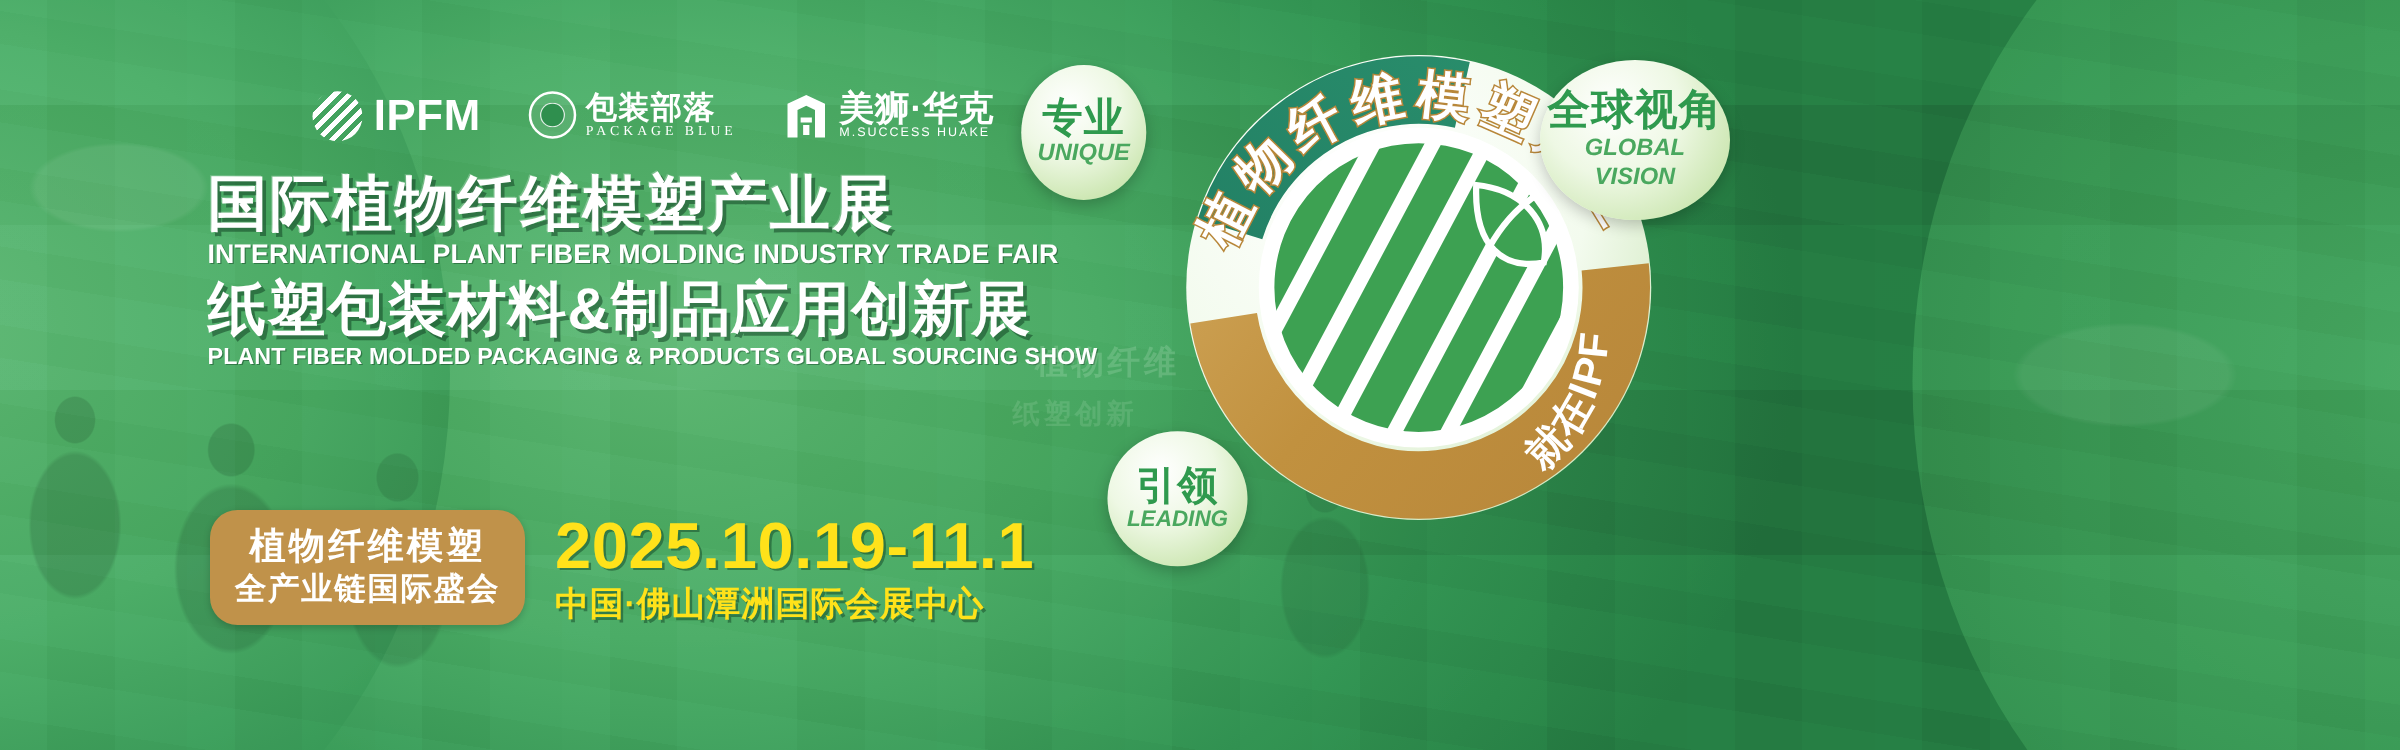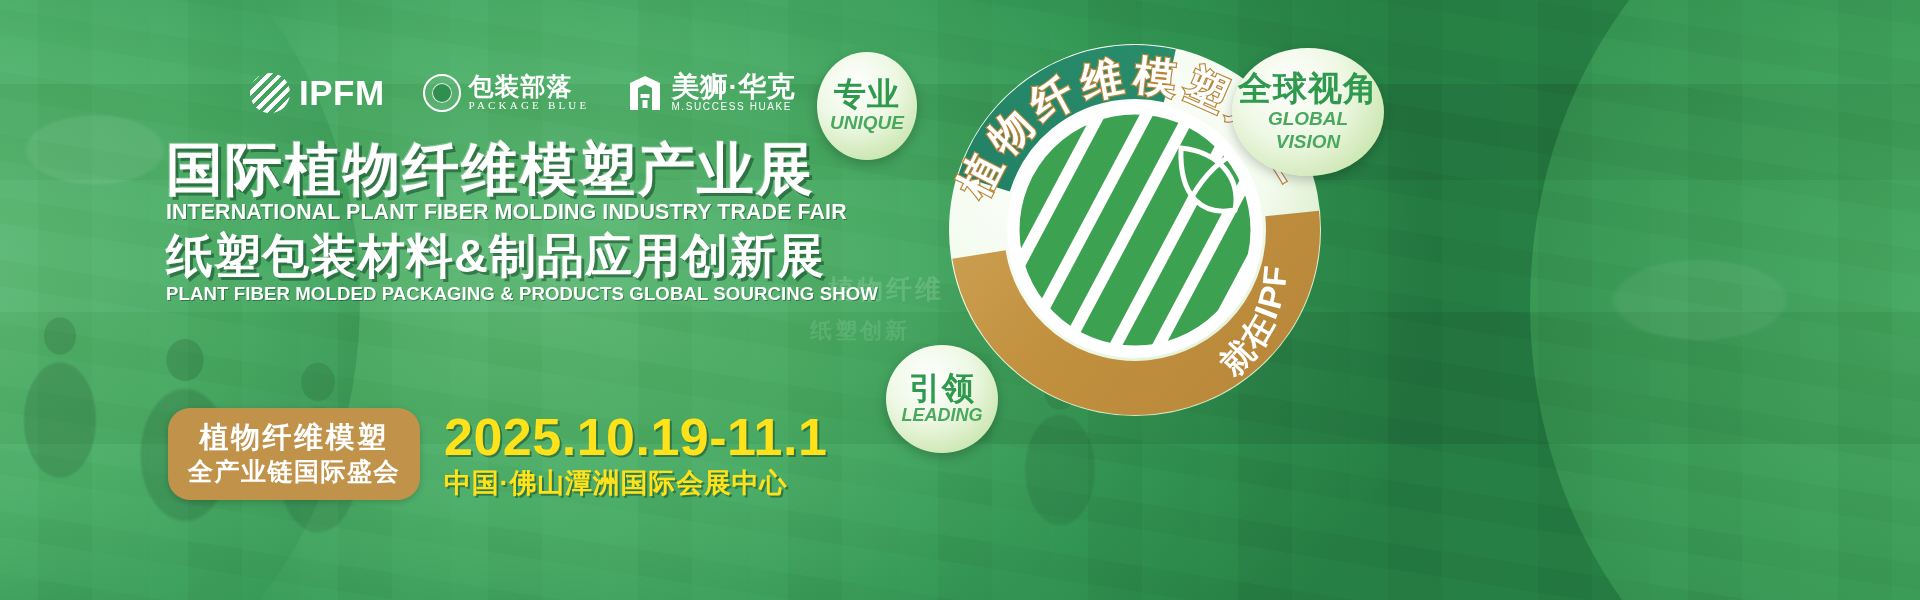--- a/index.html
+++ b/index.html
@@ -59,38 +59,38 @@
   }
 
   
   .left { position:absolute; left:0; top:0; width:830px; height:600px; z-index:8;padding-left:20px; }
 
   .logos { position:absolute; left:250px; top:72px; display:flex; align-items:center; gap:38px; }
   .logo { display:flex; align-items:center; gap:9px; }
   .logo-ipfm-mark { width:40px; height:40px; border-radius:50%; overflow:hidden; position:relative;
     background:repeating-linear-gradient(-45deg,#fff 0 4px, transparent 4px 8px); }
   .logo-ipfm-text { color:#fff; font-size:35px; font-weight:bold; letter-spacing:.5px; line-height:1; }
-  .logo-pb { display:flex; align-items:center; gap:8px; }
+  .logo-pb { display:flex; align-items:flex-start; gap:8px; }
   .logo-pb-seal { width:38px; height:38px; border-radius:50%; border:2px solid #fff; position:relative;
     background:rgba(255,255,255,.08); }
   .logo-pb-seal::after{ content:""; position:absolute; left:7px; top:7px; width:20px; height:20px;
     border-radius:50%; background:#2f8f4e;
     box-shadow:inset 0 0 0 1px rgba(255,255,255,.85); }
   .logo-pb-txt { display:flex; flex-direction:column; }
   .logo-pb-cn { color:#fff; font-size:25px; font-weight:bold; line-height:1.05; letter-spacing:1px; }
   .logo-pb-en { color:#fff; font-family:"Liberation Serif","DejaVu Serif",serif; font-size:11px; letter-spacing:3.2px; line-height:1.2; }
   .logo-hk { display:flex; align-items:center; gap:8px; }
   .logo-hk-mark { width:36px; height:38px; position:relative; }
   .logo-hk-txt { display:flex; flex-direction:column; }
   .logo-hk-cn { color:#fff; font-size:28px; font-weight:bold; line-height:1.05; letter-spacing:.5px; }
   .logo-hk-en { color:#fff; font-size:10px; letter-spacing:1.6px; line-height:1.2; }
 
   .titleblock { position:absolute; left:166px; top:140px; width:640px; }
   .t-cn1 {
-    font-size:57px; font-weight:bold; color:#fff; letter-spacing:2px; line-height:1.02;
+    font-size:48px; font-weight:bold; color:#fff; letter-spacing:2px; line-height:1.02;
     text-shadow:3px 3px 0 rgba(20,70,38,.55), -1px -1px 0 rgba(255,255,255,.25);
     white-space:nowrap;
   }
   .t-en1 {
     font-size:21.4px; font-weight:bold; color:#fff; letter-spacing:.1px; line-height:1.2;
     margin-top:2px; white-space:nowrap;
     text-shadow:1px 1px 0 rgba(20,70,38,.5);
   }
   .t-cn2 {
     font-size:47px; font-weight:bold; color:#fff; letter-spacing:1px; line-height:1.05;

